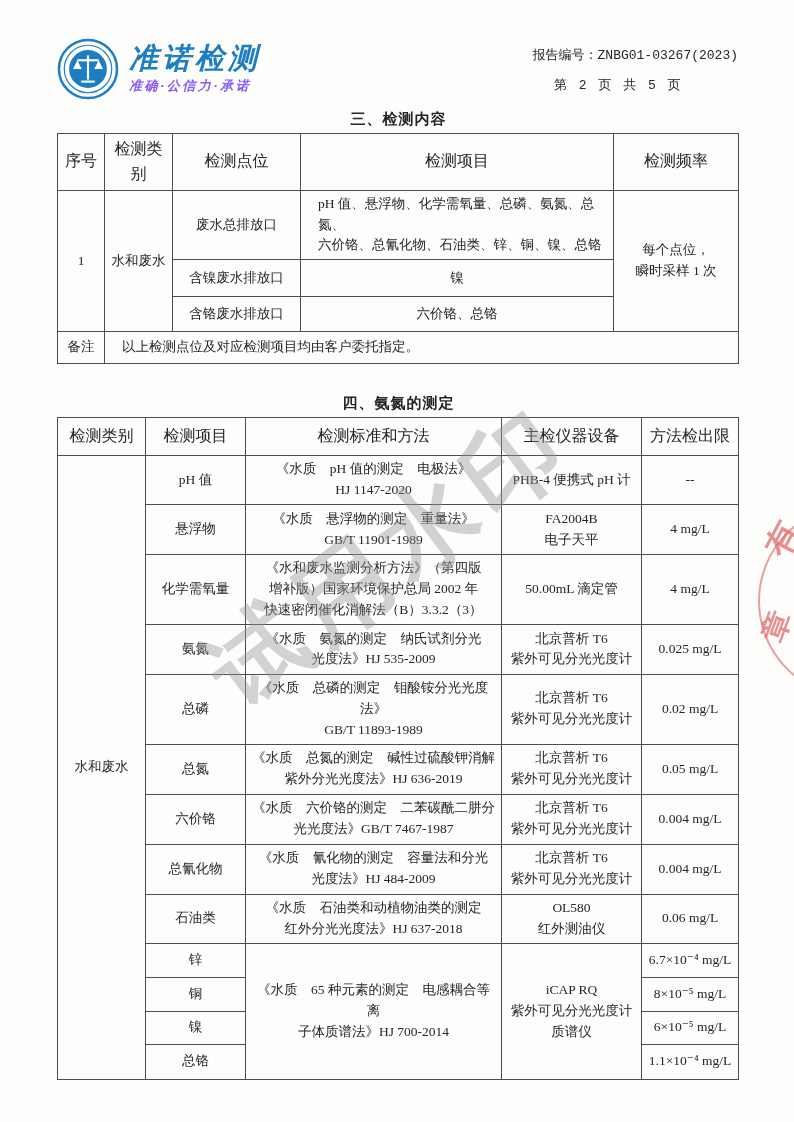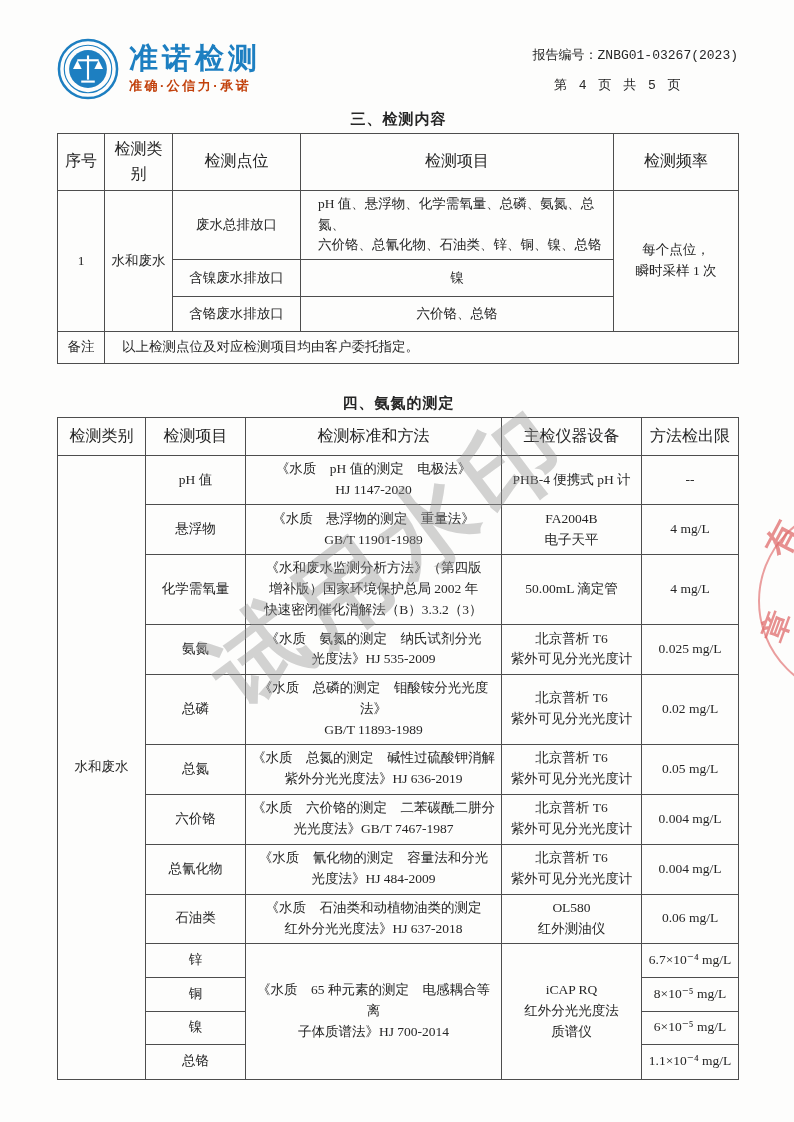--- a/index.html
+++ b/index.html
@@ -8,28 +8,28 @@
     background:#fdfdfc; overflow:hidden;
     font-family:"Liberation Serif","DejaVu Serif",serif;
     color:#262626;
   }
   .content { position:absolute; left:57px; top:38px; width:681px; z-index:1; }
 
   
   .hdr { display:flex; justify-content:space-between; align-items:flex-start; }
   .brand { display:flex; align-items:center; gap:10px; }
   .brand svg { width:62px; height:62px; display:block; }
-  .brand-txt { display:flex; flex-direction:column; }
+  .brand-txt { display:flex; flex-direction:column;font-style:italic; }
   .brand-name {
     font-family:"Liberation Sans","DejaVu Sans",sans-serif;
     font-weight:bold; font-size:29px; letter-spacing:4px; color:#1d7fc1; line-height:1.05;
   }
   .brand-slogan {
     font-family:"Liberation Sans","DejaVu Sans",sans-serif;
-    font-weight:bold; font-size:13px; letter-spacing:2.5px; color:#c2410c; margin-top:4px;
+    font-weight:bold; font-size:13px; letter-spacing:2.5px; color:#8b5cf6; margin-top:4px;
   }
   .hdr-right { text-align:center; font-size:13px; padding-top:8px; line-height:1.5;font-family:Liberation Mono, monospace; }
   .hdr-right .pageinfo { margin-top:10px; margin-right:34px; letter-spacing:2px; }
 
   
   .sec-title { font-size:15px; font-weight:bold; margin:10px 0 4px 2px; letter-spacing:1px;text-align:center; }
   .sec-title.second { margin-top:30px; }
   table { width:681px; border-collapse:collapse; table-layout:fixed; }
   td,th {
     border:1px solid #4d4d4d; text-align:center; vertical-align:middle;
@@ -81,21 +81,21 @@
             <path d="M43 23 l-4.5 9 h9 z" fill="#ffffff"></path>
           </svg>
         </span>
         <div class="brand-txt">
           <span class="brand-name">准诺检测</span>
           <span class="brand-slogan">准确·公信力·承诺</span>
         </div>
       </div>
       <div class="hdr-right">
         <div>报告编号：ZNBG01-03267(2023)</div>
-        <div class="pageinfo">第 4 页 共 5 页</div>
+        <div class="pageinfo">第 2 页 共 5 页</div>
       </div>
     </div>
 
     <div class="sec-title">三、检测内容</div>
     <table>
       <colgroup>
           <col style="width:47px">
           <col style="width:68px">
           <col style="width:128px">
           <col style="width:313px">
@@ -220,21 +220,21 @@
 红外分光光度法》HJ 637-2018</td>
         <td>OL580
 红外测油仪</td>
         <td>0.06 mg/L</td>
       </tr>
       <tr style="height:34px">
         <td>锌</td>
         <td rowspan="4">《水质　65 种元素的测定　电感耦合等离
 子体质谱法》HJ 700-2014</td>
         <td rowspan="4">iCAP RQ
-红外分光光度法
+紫外可见分光光度计
 质谱仪</td>
         <td>6.7×10⁻⁴ mg/L</td>
       </tr>
       <tr style="height:34px">
         <td>铜</td>
         <td>8×10⁻⁵ mg/L</td>
       </tr>
       <tr style="height:33px">
         <td>镍</td>
         <td>6×10⁻⁵ mg/L</td>

